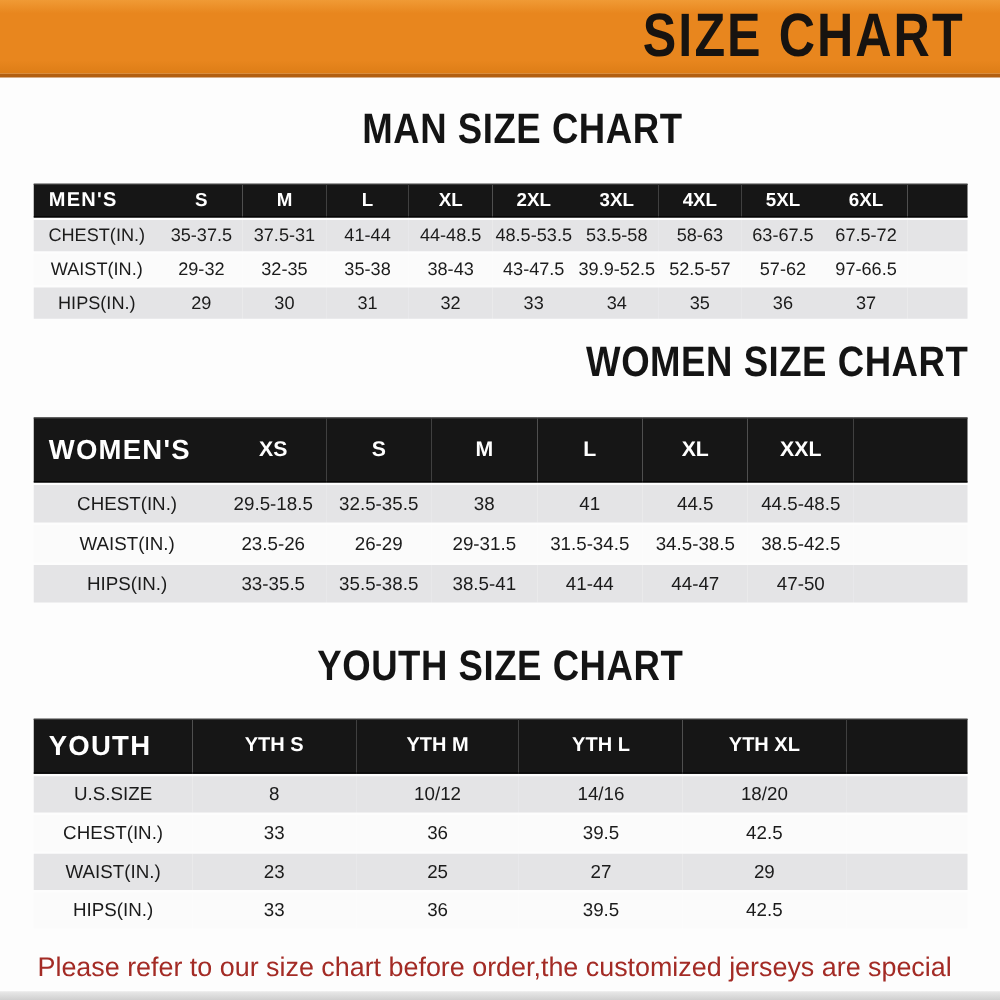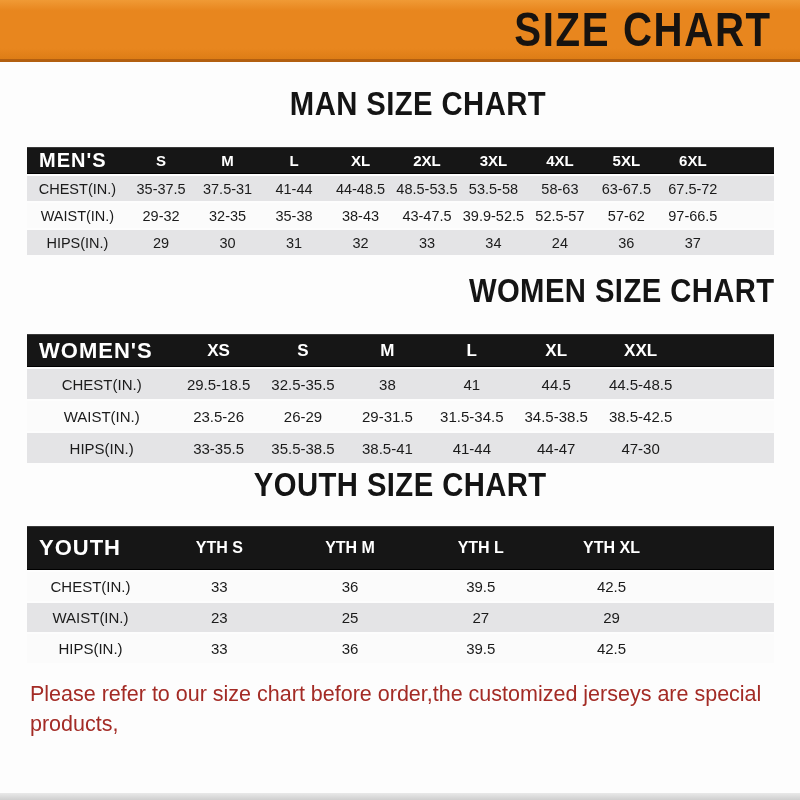--- a/index.html
+++ b/index.html
@@ -35,21 +35,21 @@
   .section-heading .inner {
     display: inline-block;
     transform: scaleX(0.86);
     font-size: 34px;
     font-weight: 800;
     letter-spacing: 0.5px;
     color: #141414;
   }
   .h-men   { margin-top: 22px; padding-left: 36px; }
   .h-women { margin-top: 14px; text-align: right; }
-  .h-youth { }
+  .h-youth { margin-top: 30px; }
 
   
   table.size-table {
     width: 747px;
     margin-left: 27px;
     border-collapse: separate;
     border-spacing: 0 2px;
     table-layout: fixed;
   }
   .m-men   { margin-top: 16px; }
@@ -64,22 +64,22 @@
     border-top: 1px solid #3a3a3a;
     border-bottom: 1px solid #000;
   }
   th.corner {
     text-align: left;
     padding-left: 12px;
     font-weight: 800;
     letter-spacing: 1px;
   }
   .t0 .head-row th { height: 27px; font-size: 15px; }
-  .t0 th.corner    { font-size: 20px; }
-  .t1 .head-row th { height: 33px; font-size: 17px; }
+  .t0 th.corner    { font-size: 16px; }
+  .t1 .head-row th { height: 52px; font-size: 17px; }
   .t1 th.corner    { font-size: 22px; }
   .t2 .head-row th { height: 44px; font-size: 16px; }
   .t2 th.corner    { font-size: 22px; }
 
   .data-row td { text-align: center; color: #1b1b1b; }
   .data-row td.row-label { font-weight: 400; }
   .data-row.shade td { background: #e4e4e6; }
   .data-row.plain td { background: #fbfbfb; }
   .t0 .data-row td { height: 25px; font-size: 14.5px; }
   .t1 .data-row td { height: 30px; font-size: 15px; }
@@ -155,21 +155,21 @@
         <td></td>
       </tr>
       <tr class="data-row shade">
         <td class="row-label">HIPS(IN.)</td>
         <td>29</td>
         <td>30</td>
         <td>31</td>
         <td>32</td>
         <td>33</td>
         <td>34</td>
-        <td>24</td>
+        <td>35</td>
         <td>36</td>
         <td>37</td>
         <td></td>
       </tr>
     </tbody>
   </table>
 
 <div class="section-heading h-women">
   <span class="inner">WOMEN SIZE CHART</span>
 </div>
@@ -207,41 +207,49 @@
         <td>38.5-42.5</td>
         <td></td>
       </tr>
       <tr class="data-row shade">
         <td class="row-label">HIPS(IN.)</td>
         <td>33-35.5</td>
         <td>35.5-38.5</td>
         <td>38.5-41</td>
         <td>41-44</td>
         <td>44-47</td>
-        <td>47-30</td>
+        <td>47-50</td>
         <td></td>
       </tr>
     </tbody>
   </table>
 
 <div class="section-heading h-youth">
   <span class="inner">YOUTH SIZE CHART</span>
 </div>
 <table class="size-table t2 m-youth">
     <thead>
       <tr class="head-row">
         <th class="corner" style="width: 17%;">YOUTH</th>
         <th style="width: 17.5%;">YTH S</th>
         <th style="width: 17.5%;">YTH M</th>
         <th style="width: 17.5%;">YTH L</th>
         <th style="width: 17.5%;">YTH XL</th>
         <th style="width: 13%;"></th>
       </tr>
     </thead>
     <tbody>
+      <tr class="data-row shade">
+        <td class="row-label">U.S.SIZE</td>
+        <td>8</td>
+        <td>10/12</td>
+        <td>14/16</td>
+        <td>18/20</td>
+        <td></td>
+      </tr>
       <tr class="data-row plain">
         <td class="row-label">CHEST(IN.)</td>
         <td>33</td>
         <td>36</td>
         <td>39.5</td>
         <td>42.5</td>
         <td></td>
       </tr>
       <tr class="data-row shade">
         <td class="row-label">WAIST(IN.)</td>

